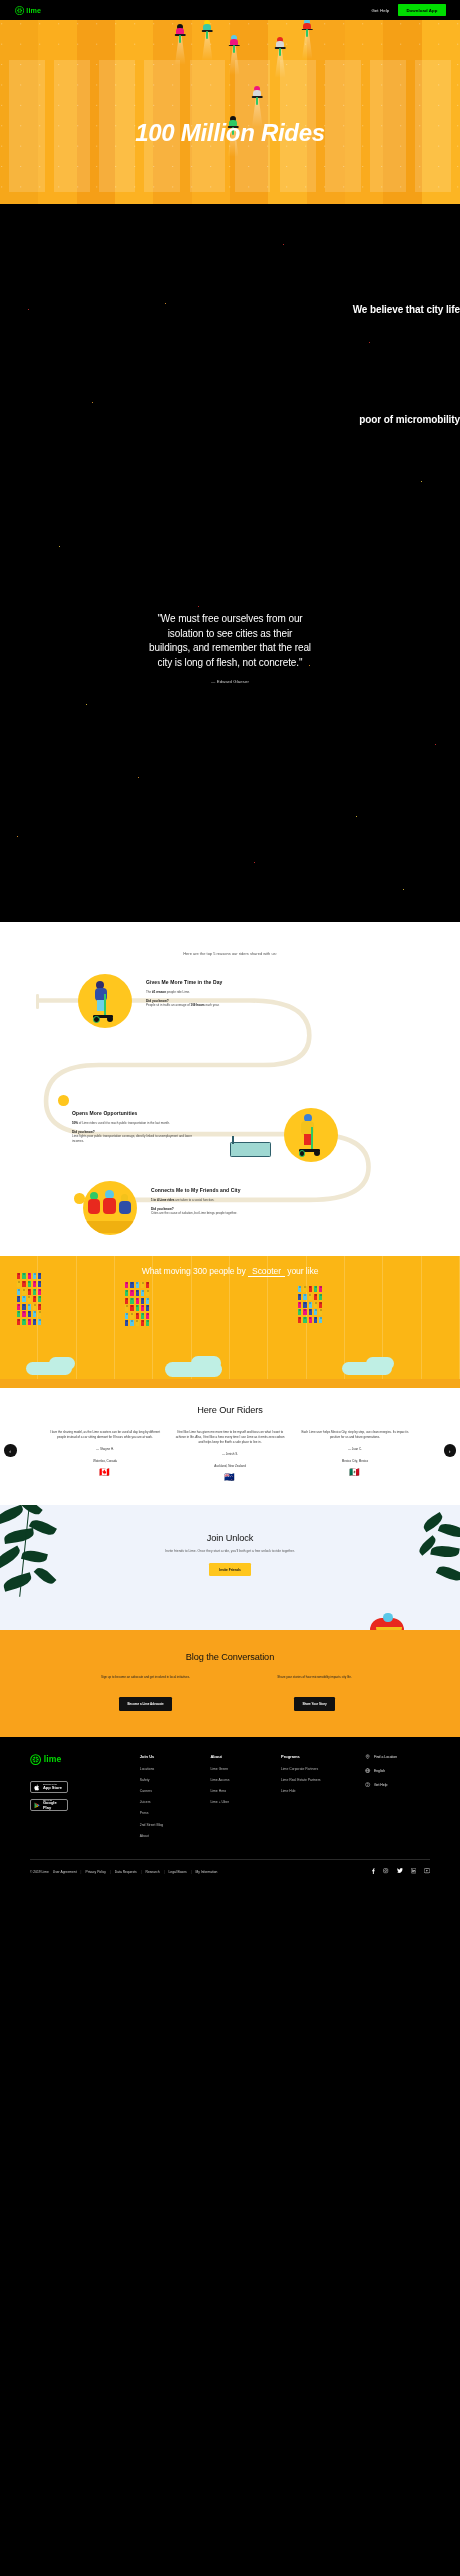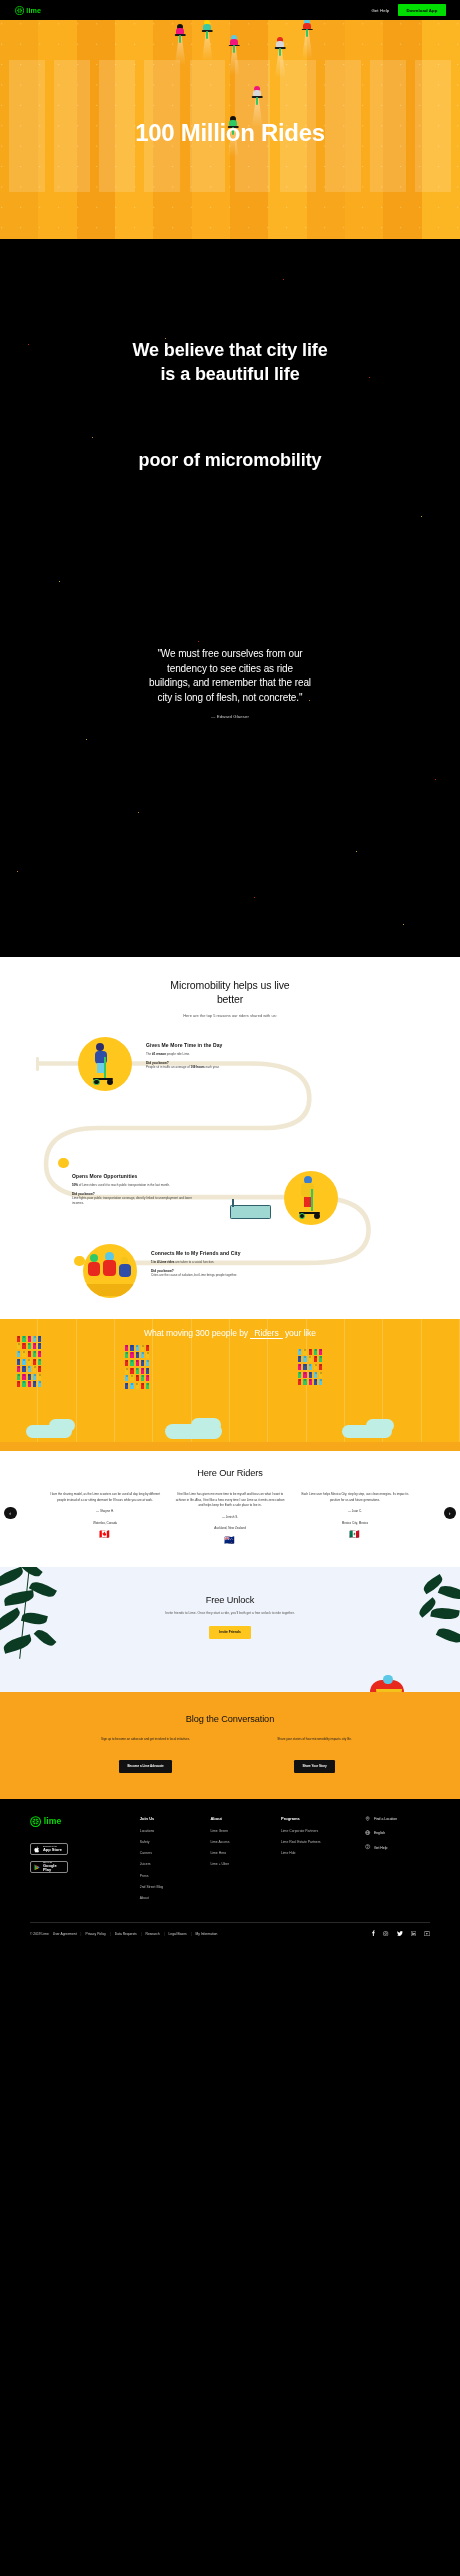--- a/index.html
+++ b/index.html
@@ -22,22 +22,23 @@
   .header-right{ margin-left:auto; display:flex; align-items:center; gap:9.2px; }
   .get-help{ color:#e9e9e9; font-size:4.3px; letter-spacing:0.1px; }
   .download-app{
     background:#00DD00; color:#000; font-size:4.3px; font-weight:600;
     padding:3.3px 8px; border:none; border-radius:0.7px; cursor:pointer;
     letter-spacing:0.1px;
   }
 
   
   .hero{
-    height:219px; position:relative; overflow:hidden;
+    height:184px; position:relative; overflow:hidden;
     background:#15803d;
+    font-style:italic;
   }
   .hero-stripes{ position:absolute; inset:0; display:flex; }
   .hero-stripes i{ flex:1; }
   .hero-crosswalk{ position:absolute; left:0; right:0; top:40px; height:132px; display:flex; gap:9.2px; padding:0 9.2px;}
   .hero-crosswalk i{ flex:1; background:rgba(255,255,255,.16); }
   .hero-noise{
     position:absolute; inset:0;
     background-image:
       radial-gradient(rgba(210,60,30,.55) 0.4px, transparent 0.5px),
       radial-gradient(rgba(255,255,255,.5) 0.3px, transparent 0.4px);
@@ -59,21 +60,21 @@
   .hero-title{
     position:absolute; left:0; right:0; top:99px; text-align:center;
     font-size:24px; font-weight:700; color:#fff; letter-spacing:-0.3px;
   }
 
   
   .manifesto{ background:#000; position:relative; overflow:hidden; }
   .stars{ position:absolute; inset:0; }
   .stars i{ position:absolute; width:1.3px; height:1.3px; border-radius:50%; }
   .m-block{ position:relative; z-index:2; text-align:center; }
-  .m-line{ font-size:18px; font-weight:700; line-height:1.35; letter-spacing:-0.1px; }
+  .m-line{ font-size:10px; font-weight:700; line-height:1.35; letter-spacing:-0.1px;text-align:right; }
   .quote{ font-size:10px; font-weight:400; line-height:1.45; letter-spacing:-0.1px; }
   .quote-author{ font-size:4.3px; color:#cfcfcf; margin-top:9.2px; letter-spacing:0.1px; }
 
   
   .reasons{ background:#fff; color:#111; padding:22.4px 0 13px; position:relative; }
   .reasons h2{ text-align:center; font-size:10.5px; font-weight:500; line-height:1.3; letter-spacing:-0.1px; color:#111; }
   .reasons .sub{ text-align:center; font-size:4px; color:#555; margin-top:6.6px; }
   .road{ position:relative; margin-top:10.5px; height:277px; }
   .road svg{ position:absolute; inset:0; }
   .node{ position:absolute; width:10.5px; height:10.5px; border-radius:50%; background:#FFC61E; }
@@ -291,41 +292,36 @@
       <i style="left:356px; top:612px; background:#fd4"></i>
       <i style="left:254px; top:658px; background:#e33"></i>
       <i style="left:17px;  top:632px; background:#fa3"></i>
       <i style="left:403px; top:685px; background:#fd4"></i>
       <i style="left:165px; top:99px; background:#fa3"></i>
       <i style="left:283px; top:40px;  background:#e33"></i>
     </div>
 
     <div class="m-block" style="position:absolute; top:99px; left:0; right:0;">
       <div class="m-line">We believe that city life</div>
-      <div class="m-line">is a beautiful life</div>
     </div>
 
     <div class="m-block" style="position:absolute; top:209px; left:0; right:0;">
       <div class="m-line">poor of micromobility</div>
     </div>
 
     <div class="m-block" style="position:absolute; top:408px; left:79px; right:79px;">
       <div class="quote">"We must free ourselves from our</div>
-      <div class="quote">tendency to see cities as ride</div>
+      <div class="quote">isolation to see cities as their</div>
       <div class="quote">buildings, and remember that the real</div>
       <div class="quote">city is long of flesh, not concrete."</div>
       <div class="quote-author">— Edward Glaeser</div>
     </div>
   </div>
 
   <div class="reasons">
-    <h2>
-      <span>Micromobility helps us live</span><br>
-      <span>better</span>
-    </h2>
     <div class="sub">Here are the top 5 reasons our riders shared with us:</div>
 
     <div class="road">
       <svg width="460" height="277" viewBox="0 0 699 420">
         <path d="M60 52 H380 Q470 52 470 105 Q470 150 400 150 H150 Q70 150 70 205 Q70 255 150 255 H470 Q560 255 560 305 Q560 355 470 355 H160" fill="none" stroke="#EFE7D2" stroke-width="7" stroke-linecap="round"></path>
       </svg>
       <div style="position:absolute;left:36px;top:28px;width:2.6px;height:14.5px;background:#EFE7D2;border-radius:1.3px;"></div>
 
       <div class="node" style="left:58px; top:129px;"></div>
       <div class="node" style="left:74px; top:227px;"></div>
@@ -400,21 +396,21 @@
         <i></i>
         <i></i>
         <i></i>
         <i></i>
         <i></i>
         <i></i>
         <i></i>
     </div>
     <div class="compare-title">
       <span>What moving 300 people by</span>
-      <u>Riders</u>
+      <u>Scooter</u>
       <span>your like</span>
     </div>
 
     <div class="crowd" style="left:17px; grid-template-columns:repeat(5,3.3px);">
       <span style="background:#E8291E"></span>
         <span style="background:#2EC866"></span>
         <span style="background:#F0147E"></span>
         <span style="background:#5BC8E8"></span>
         <span style="background:#2E4EA8"></span>
       <span style="background:#F3C21B"></span>
@@ -562,21 +558,21 @@
       <div style="position:absolute;left:24px;top:0;width:1.3px;height:92px;background:#0B3B22;transform:rotate(6deg);"></div>
     </div>
     <div>
       <div class="leaf" style="right:-5.3px; top:20px; width:26px; height:10.5px; transform:rotate(22deg);"></div>
       <div class="leaf" style="right:16px; top:12px; width:22.4px; height:10px; transform:rotate(-32deg);"></div>
       <div class="leaf" style="right:1.3px;  top:41px; width:28px; height:11.2px; transform:rotate(10deg);"></div>
       <div class="leaf" style="right:22.4px; top:36px; width:21px; height:9.2px; transform:rotate(-40deg);"></div>
       <div class="leaf" style="right:-2.6px; top:63px; width:26px; height:10.5px; transform:rotate(26deg);"></div>
     </div>
 
-    <h2>Free Unlock</h2>
+    <h2>Join Unlock</h2>
     <p>Invite friends to Lime. Once they start a ride, you'll both get a free unlock to ride together.</p>
     <button class="unlock-btn">Invite Friends</button>
 
     <div style="position:absolute; right:99px; bottom:12px;">
       <div style="position:absolute;left:9.2px;top:0;width:34px;height:12px;border-radius:17px 17px 0 0;background:#E8291E"></div>
       <div style="position:absolute;left:14.5px;top:9.2px;width:26px;height:10.5px;border-radius:0 0 13px 13px;background:#F3C21B"></div>
 
       <div style="position:absolute;left:22.4px;top:-5.3px;width:9.2px;height:9.2px;border-radius:50%;background:#5BC8E8"></div>
     </div>
   </div>

